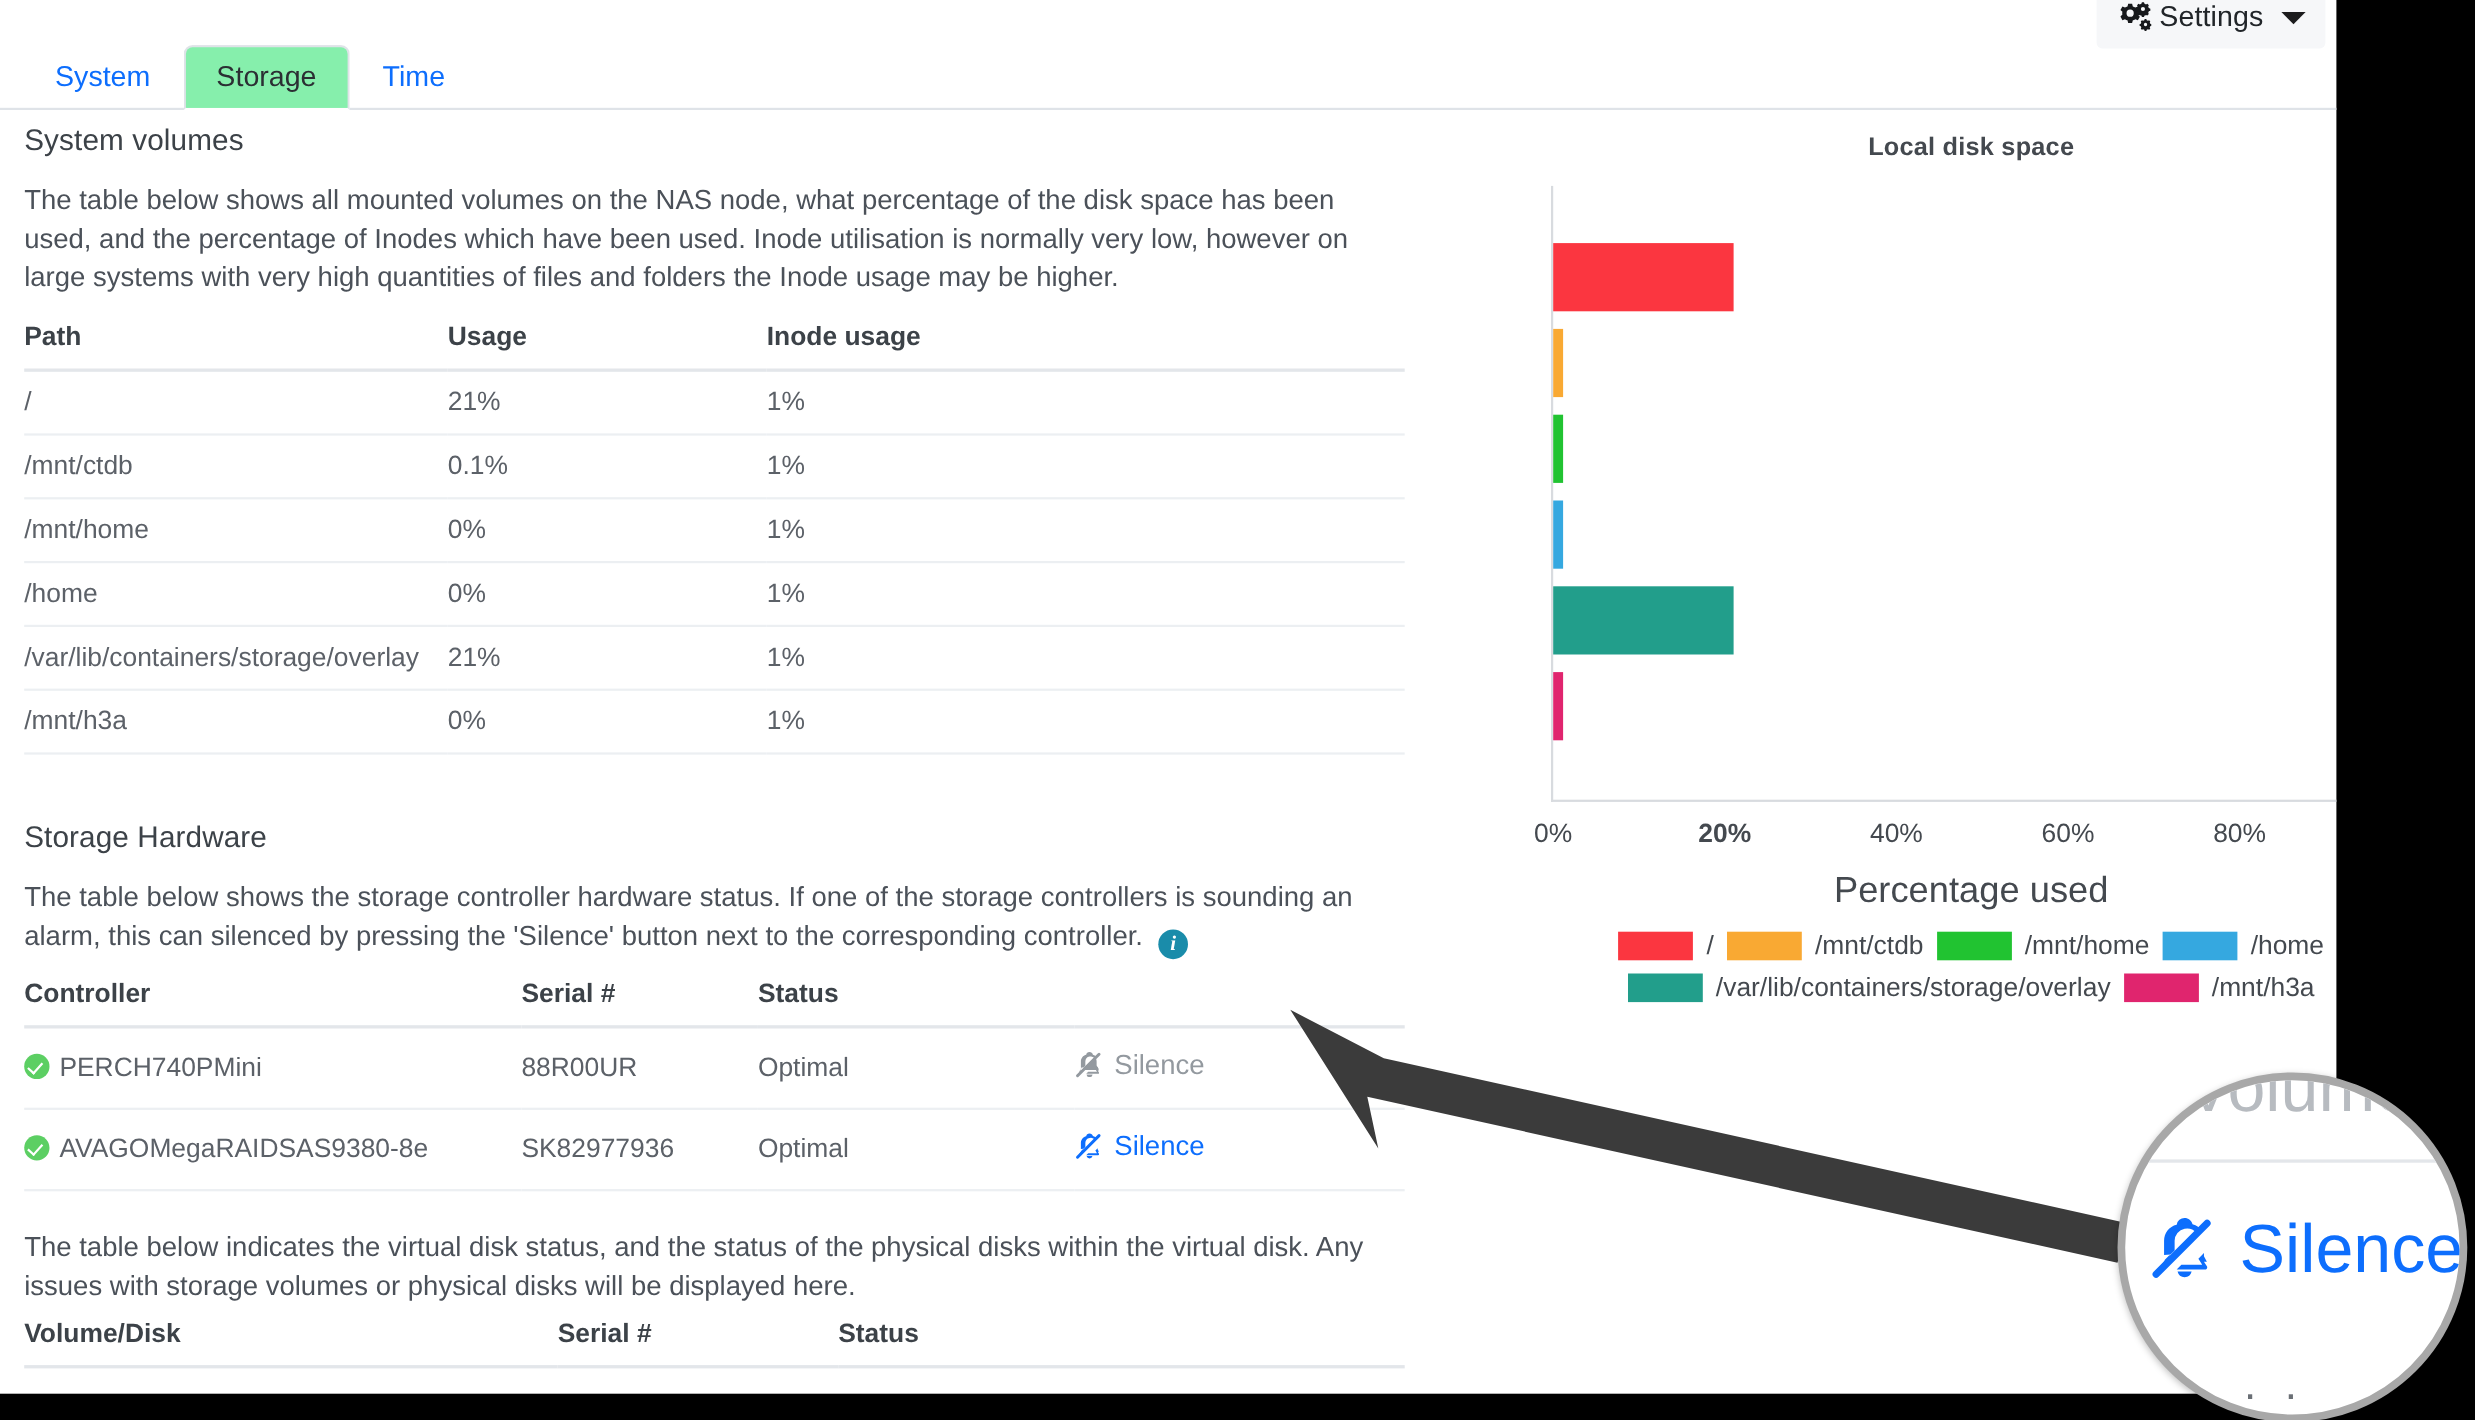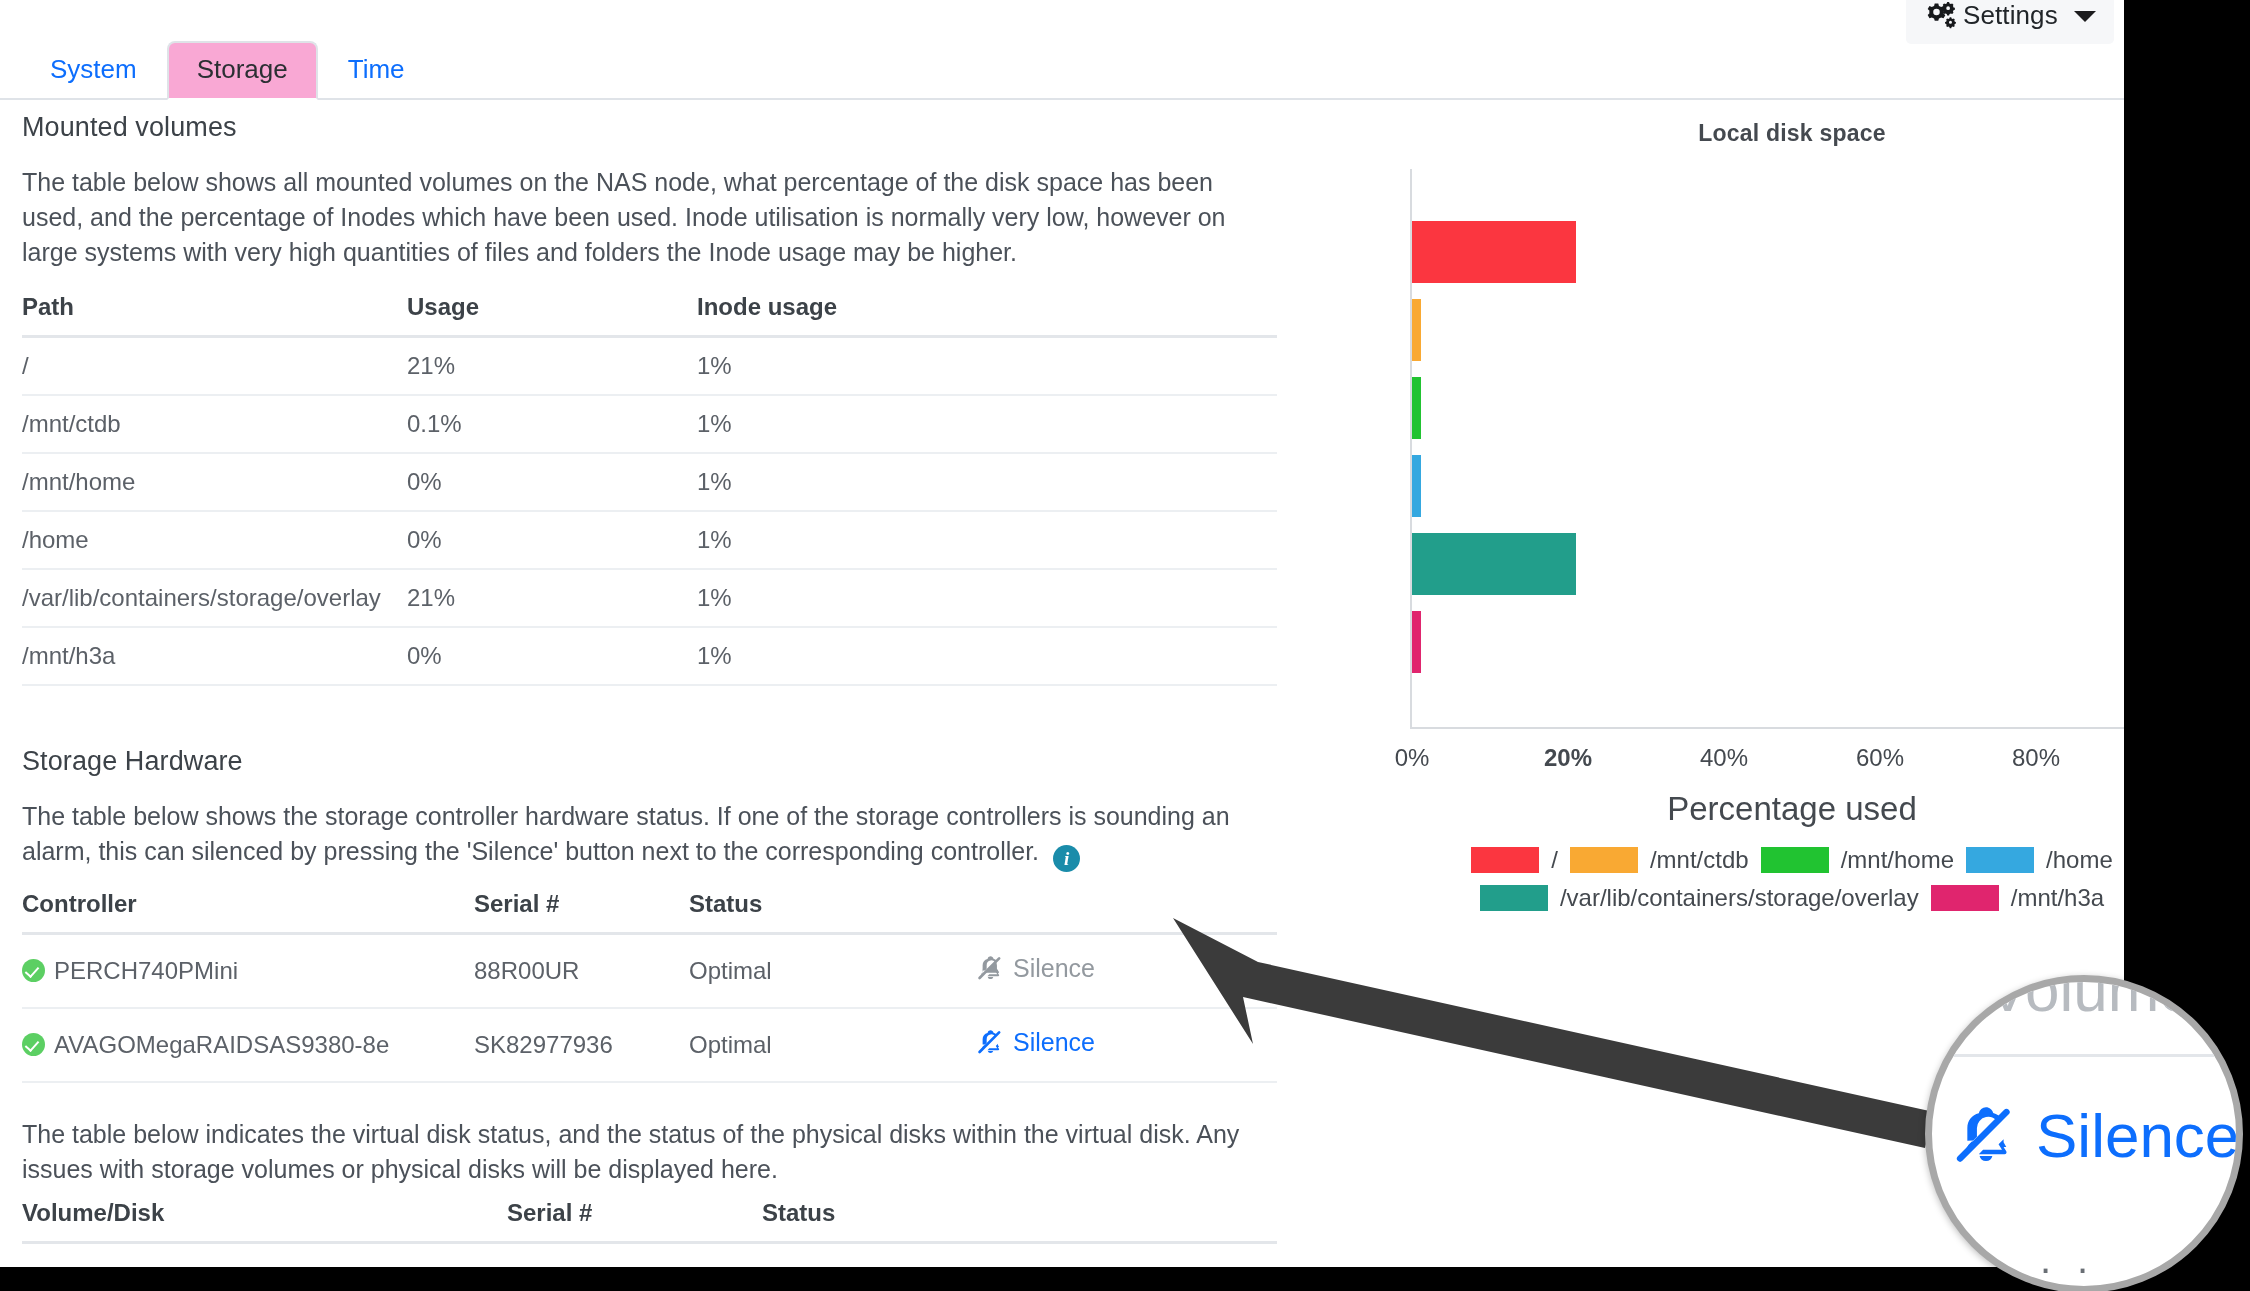--- a/index.html
+++ b/index.html
@@ -49,21 +49,21 @@
     font-size: 26px; color: #0d6efd;
     padding: 12px 28px 14px 28px;
     line-height: 1.1;
     position: relative; top: 2px;
     border: 2px solid transparent;
     border-radius: 8px 8px 0 0;
     white-space: nowrap;
   }
   .tab.active {
     color: #2b2f33;
-    background: #f9a8d4;
+    background: #86efac;
     border-color: #dfe3e8;
     border-bottom-color: #ffffff;
   }
 
   
   #left { position: absolute; left: 22px; top: 112px; width: 1290px; }
   .sec-title {
     font-size: 27px; color: #3c4248; font-weight: 400;
     margin-bottom: 22px; letter-spacing: .1px;
   }
@@ -191,21 +191,21 @@
   </div>
 
   <div id="tabs">
     <div class="tab">System</div>
     <div class="tab active">Storage</div>
     <div class="tab">Time</div>
   </div>
 
   <div id="left">
 
-    <div class="sec-title">Mounted volumes</div>
+    <div class="sec-title">System volumes</div>
     <div class="sec-desc" style="margin-bottom:18px">The table below shows all mounted volumes on the NAS node, what percentage of the disk space has been used, and the percentage of Inodes which have been used. Inode utilisation is normally very low, however on large systems with very high quantities of files and folders the Inode usage may be higher.</div>
 
     <table class="tbl">
       <colgroup>
           <col style="width:385px">
           <col style="width:290px">
           <col>
         </colgroup>
       <thead>
         <tr>

